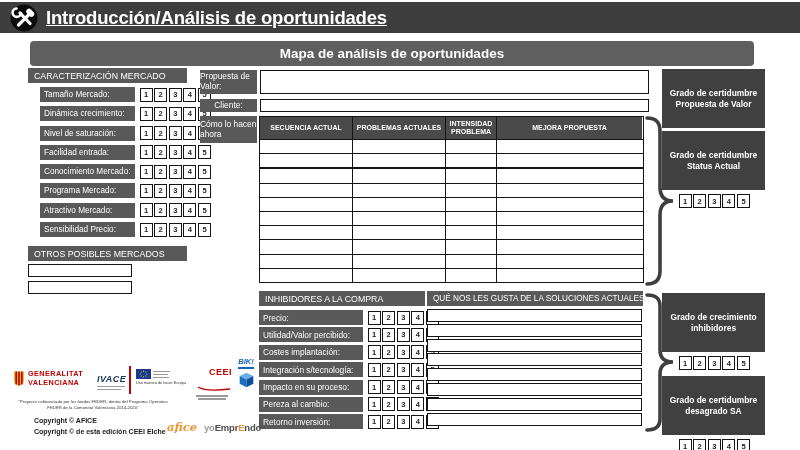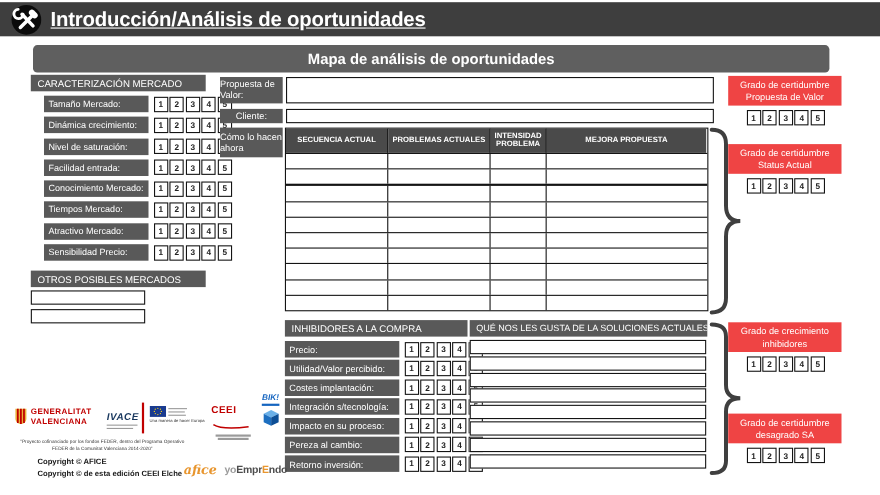--- a/index.html
+++ b/index.html
@@ -57,40 +57,40 @@
   .thead{height:22px;}
   .tbody-row{height:13.2px;}
   .tcell{border-right:1.4px solid #141414;}
   .tcell:last-child{border-right:none;}
   .thcell{background:#4a4a4a;color:#fff;font-size:7px;font-weight:bold;display:flex;
           align-items:center;justify-content:center;text-align:center;line-height:1.2;
           padding:1px 2px;box-sizing:border-box;}
 
   
   .cert{position:absolute;left:662px;width:103px;}
-  .cert-label{background:#ef4444;color:#fff;font-size:8.4px;line-height:1.3;min-height:23px;
-              display:flex;align-items:center;justify-content:center;text-align:center;padding:2px 3px;}
+  .cert-label{background:#404040;color:#fff;font-size:8.4px;line-height:1.3;min-height:23px;
+              display:flex;align-items:center;justify-content:center;text-align:center;padding:18px 3px;font-weight:bold;}
   .cert .scale{justify-content:center;margin:4px 0 0 0;}
 
   .brace{position:absolute;left:644px;}
 
   
   .gen-logo{position:absolute;left:13px;top:370px;display:flex;align-items:center;}
   .gen-text{margin-left:3px;color:#c00000;font-weight:bold;font-size:7.3px;line-height:1.15;letter-spacing:0.4px;}
   .ivace{position:absolute;left:97px;top:374px;width:30px;}
   .ivace-word{color:#17365d;font-weight:bold;font-size:9px;letter-spacing:0.5px;font-style:italic;}
   .tinybar{height:1.5px;background:#9a9a9a;margin-top:1.5px;}
   .red-div{position:absolute;left:129px;top:366px;width:1.5px;height:28px;background:#c00000;}
   .eu-logo{position:absolute;left:136px;top:369px;width:36px;}
   .eu-top{display:flex;align-items:flex-start;}
   .eu-lines{margin-left:2px;flex:1;}
   .eu-caption{font-size:3.8px;color:#333;margin-top:2px;text-align:center;white-space:nowrap;}
   .fineprint{position:absolute;left:13px;top:399px;width:160px;font-size:4.3px;color:#333;
              text-align:center;line-height:1.35;}
-  .ceei{position:absolute;left:192px;top:367px;width:40px;text-align:left;}
+  .ceei{position:absolute;left:192px;top:367px;width:40px;text-align:right;}
   .ceei-word{color:#c00000;font-weight:bold;font-size:9px;letter-spacing:0.5px;}
   .bik{position:absolute;left:235px;top:357px;width:22px;text-align:center;}
   .bik-word{color:#1565c0;font-weight:bold;font-size:7.5px;font-style:italic;}
   .bik-bar{width:16px;height:2px;background:#1565c0;margin:1px auto 2px auto;}
   .copyright{position:absolute;left:34px;top:416px;font-size:7px;font-weight:600;color:#1a1a1a;line-height:1.5;}
   .afice{position:absolute;left:167px;top:420px;font-family:"DejaVu Serif",serif;font-style:italic;
          font-size:11.5px;color:#e8962f;font-weight:bold;}
   .yoemp{position:absolute;left:204px;top:422px;font-size:9.5px;font-weight:bold;letter-spacing:-0.2px;}
   .yoemp .p1{color:#9b9b9b;} .yoemp .p2{color:#4d4d4d;} .yoemp .p3{color:#e8962f;} .yoemp .p4{color:#4d4d4d;}
 </style>
@@ -158,21 +158,21 @@
         <div class="glabel mlabel">Conocimiento Mercado:</div>
         <div class="scale js-scale">
           <div class="rcell">1</div>
           <div class="rcell">2</div>
           <div class="rcell">3</div>
           <div class="rcell">4</div>
           <div class="rcell">5</div>
         </div>
       </div>
       <div class="rate-row">
-        <div class="glabel mlabel">Tiempos  Mercado:</div>
+        <div class="glabel mlabel">Programa  Mercado:</div>
         <div class="scale js-scale">
           <div class="rcell">1</div>
           <div class="rcell">2</div>
           <div class="rcell">3</div>
           <div class="rcell">4</div>
           <div class="rcell">5</div>
         </div>
       </div>
       <div class="rate-row">
         <div class="glabel mlabel">Atractivo  Mercado:</div>

